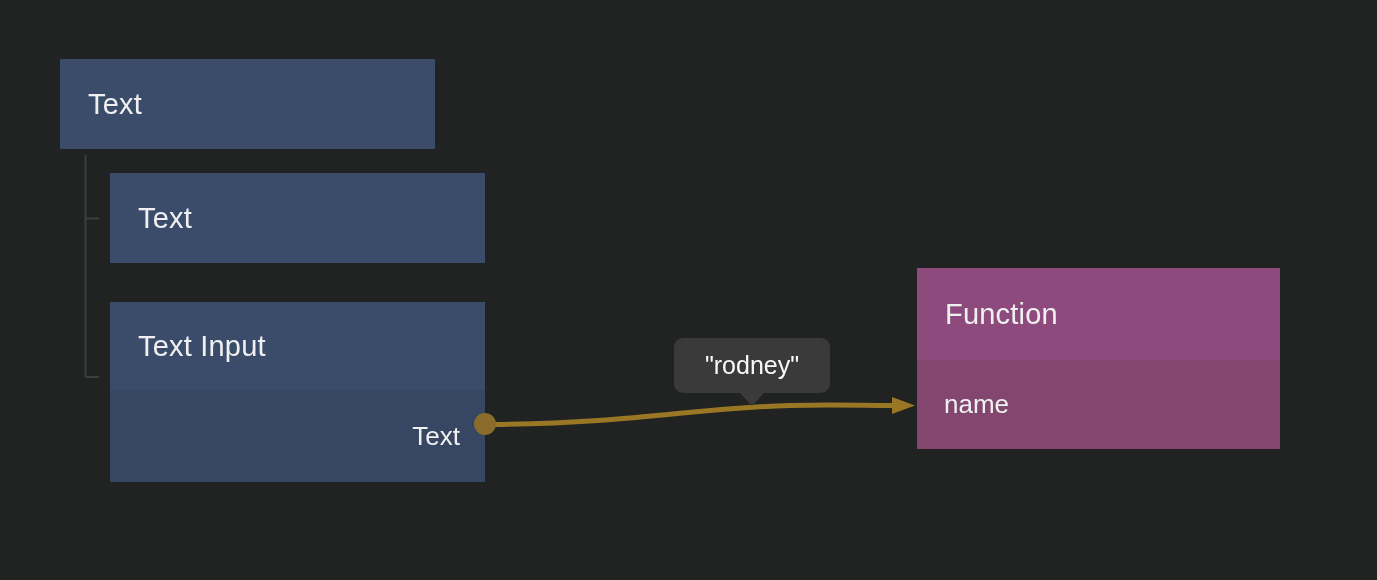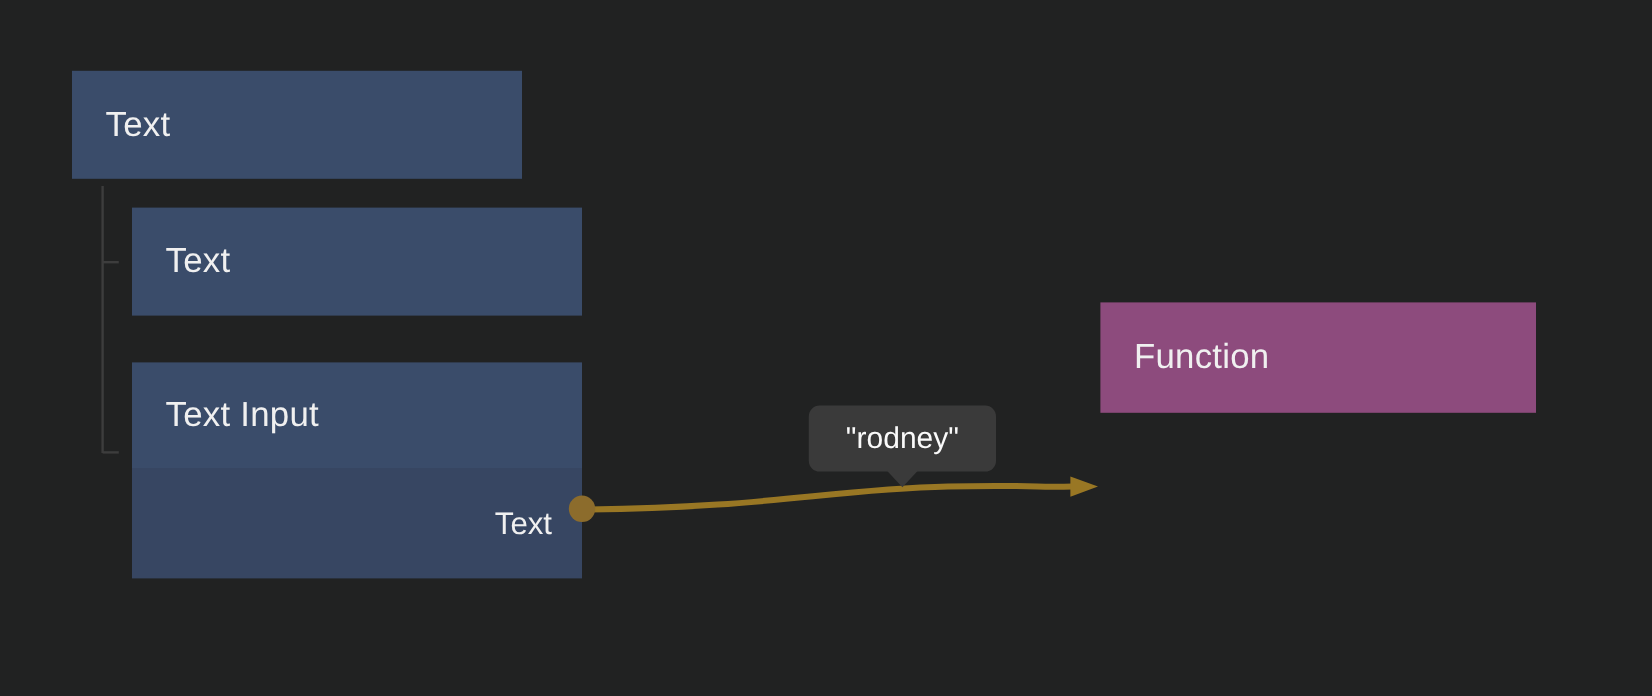--- a/index.html
+++ b/index.html
@@ -48,21 +48,21 @@
   .port.in{justify-content:flex-start;padding-left:27px;}
 
   
   .node-group{left:60px;top:59px;width:375px;}
   .node-group .node-header{height:90px;}
   .node-text{left:110px;top:173px;width:375px;}
   .node-text .node-header{height:90px;}
   .node-text-input{left:110px;top:302px;width:375px;}
   .node-text-input .node-header{height:88px;}
   .node-text-input .node-body{height:92px;}
-  .node-function{left:905px;top:252px;width:375px;padding-left:12px;}
+  .node-function{left:905px;top:268px;width:375px;padding-left:12px;}
   .node-function .node-header{height:92px;}
   .node-function .node-body{height:89px;}
 
   .links-layer{
     position:absolute;
     left:0;top:0;width:1377px;height:580px;
     z-index:5;
   }
   .tooltip{
     position:absolute;
@@ -105,20 +105,25 @@
     <div class="node-header">Text Input</div>
     <div class="node-body">
       <div class="port out">
         <span>Text</span>
       </div>
     </div>
   </div>
 
   <div class="node purple node-function">
     <div class="node-header">Function</div>
+    <div class="node-body">
+      <div class="port in">
+        <span>name</span>
+      </div>
+    </div>
   </div>
 
   <svg class="links-layer" width="1377" height="580" viewBox="0 0 1377 580">
 
     <g style="stroke:var(--tree-line);stroke-width:2;fill:none;">
       <path d="M 85.5 155 V 377.5"></path>
       <path d="M 85.5 218.5 H 99"></path>
       <path d="M 85.5 377 H 99"></path>
     </g>
 

